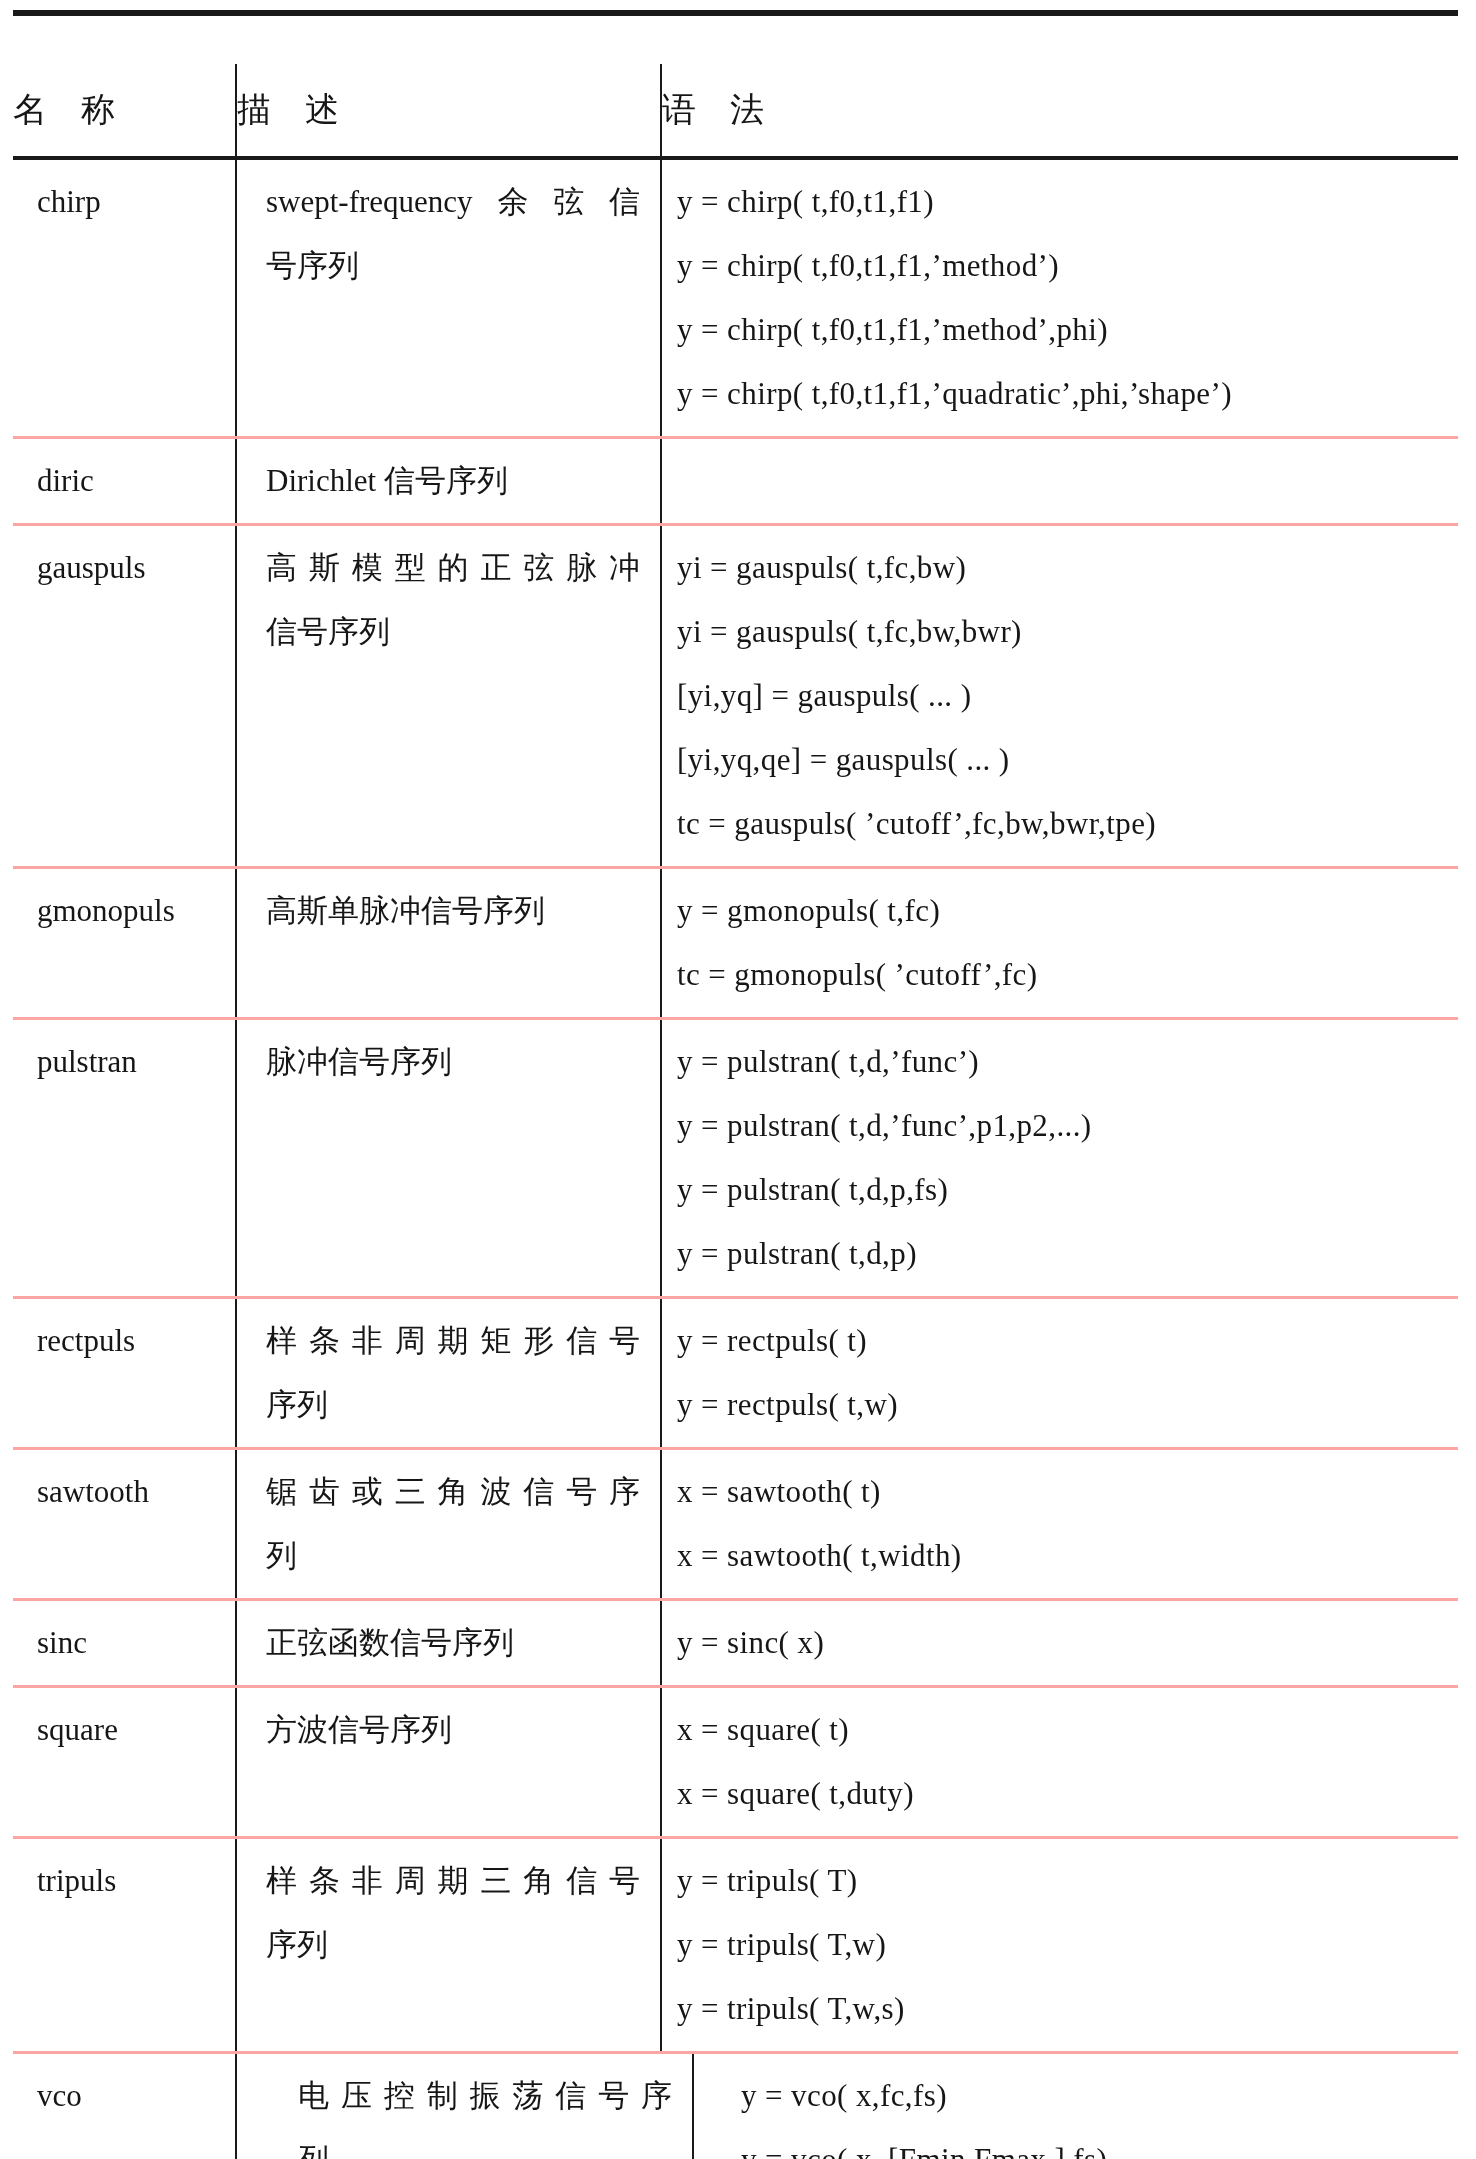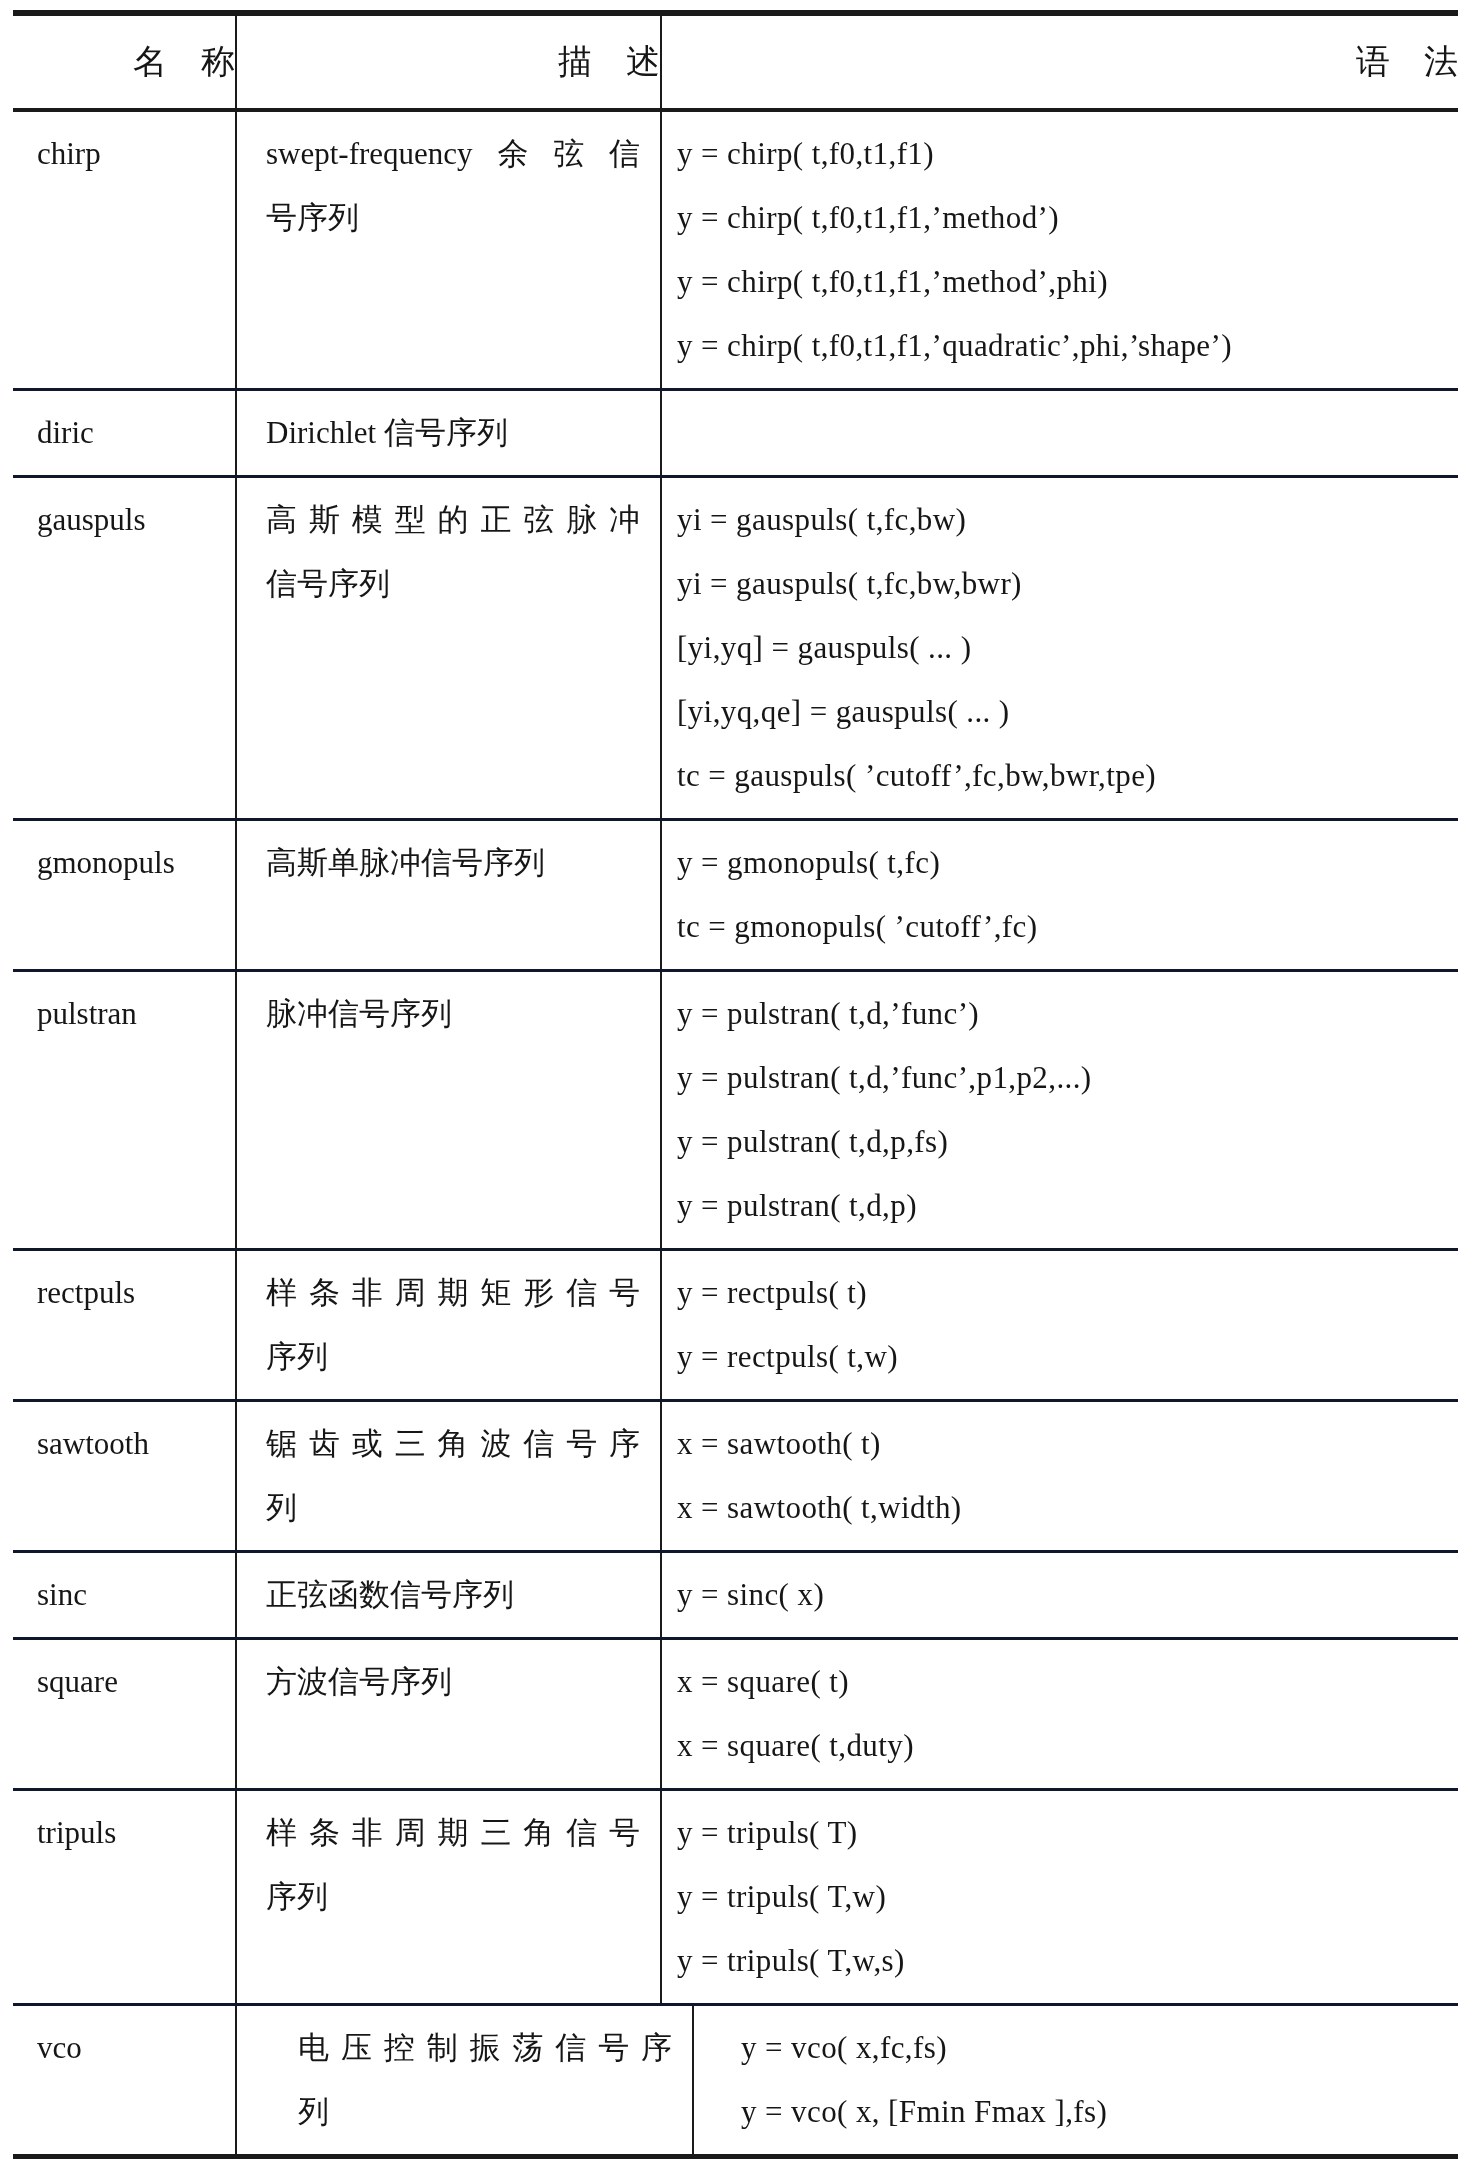--- a/index.html
+++ b/index.html
@@ -18,39 +18,40 @@
     width: 1476px;
   }
   .ftable {
     border-top: 6px solid #1a1a1a;
     border-bottom: 7px solid #1a1a1a;
     width: 100%;
   }
   .row {
     display: grid;
     grid-template-columns: 224px 425px 1fr;
-    border-bottom: 3px solid #0f172a;
+    border-bottom: 3px solid #fca5a5;
   }
   .row:last-child { border-bottom: none; gap: 32px; }
   .header-row {
     border-bottom: 4px solid #1a1a1a;
   }
   .cell {
     box-sizing: border-box;
     padding: 10px 8px 10px 24px;
   }
   .cell.c-name  { border-right: 2px solid #1a1a1a; }
   .cell.c-desc  { border-right: 2px solid #1a1a1a; padding-right: 20px; padding-left: 29px; }
   .cell.c-syntax { padding-left: 15px; }
   .header-row .cell {
     padding: 0;
-    text-align: right;
+    text-align: left;
     font-size: 34px;
     line-height: 92px;
     height: 92px;
+    margin-top: 48px;
   }
   .line {
     font-size: 31px;
     line-height: 64px;
     height: 64px;
     white-space: pre;
     overflow: visible;
   }
   .desc-line { white-space: normal; }
   .spread {

